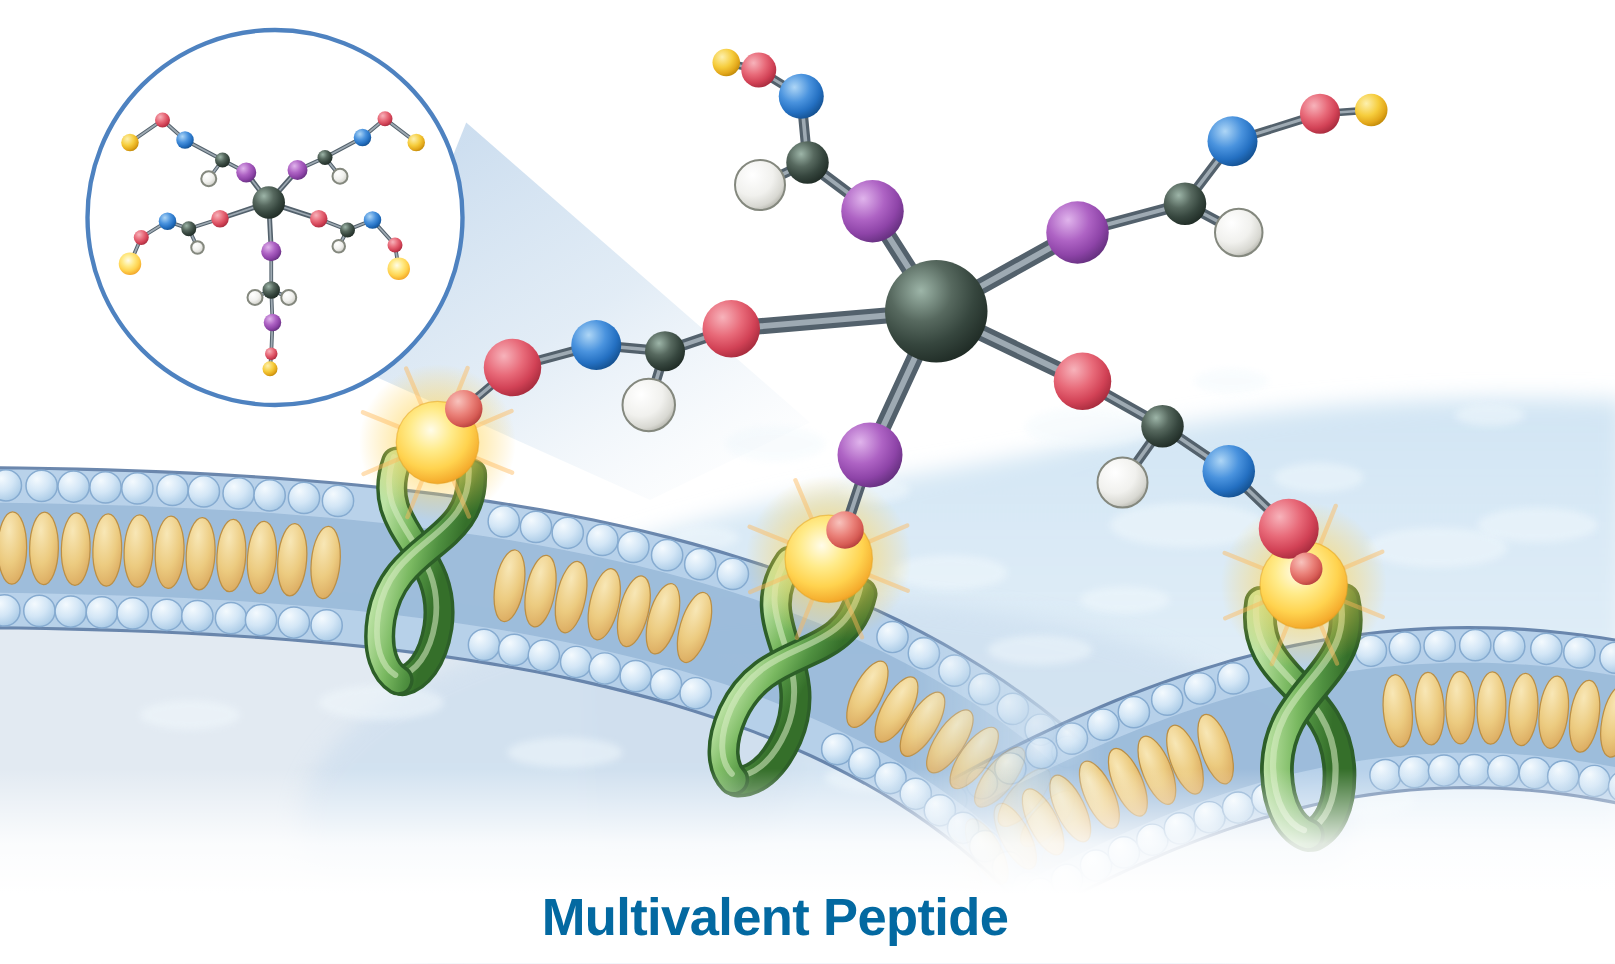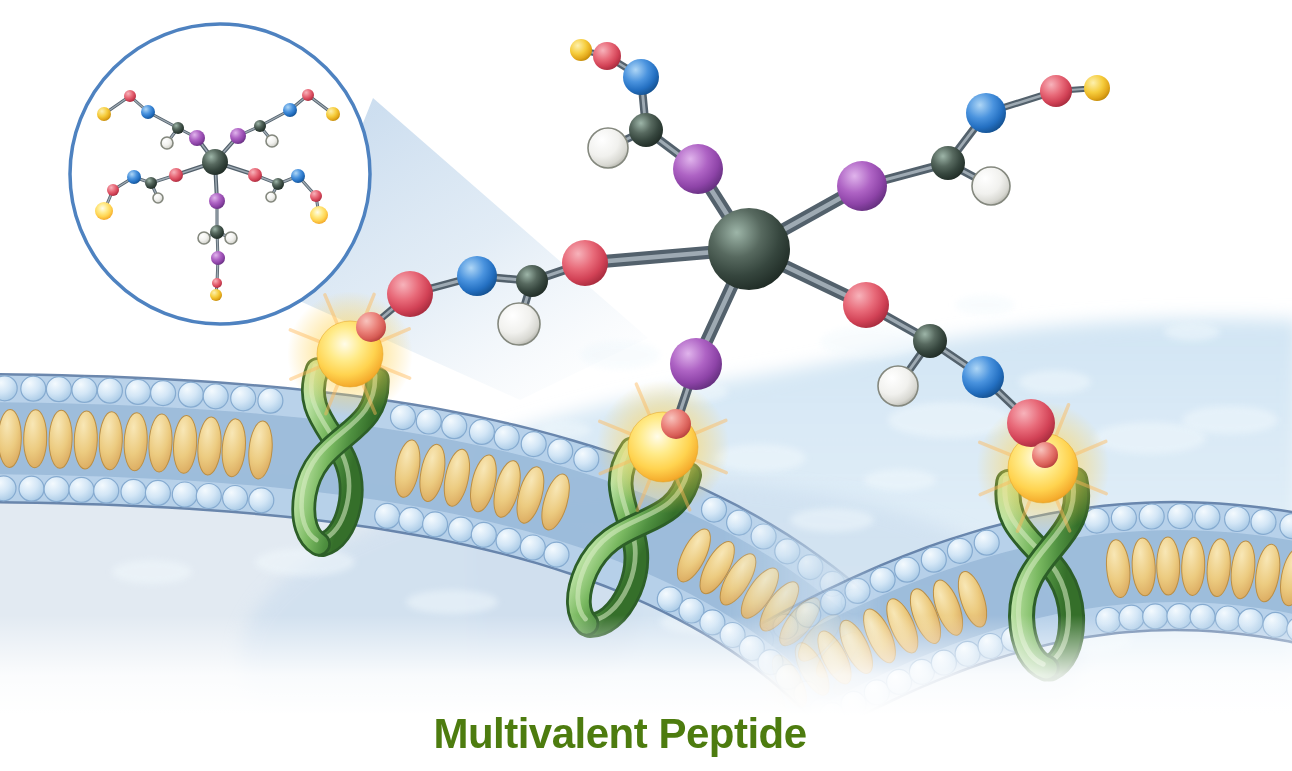--- a/index.html
+++ b/index.html
@@ -1,21 +1,21 @@
 <!DOCTYPE html>
 <html><head>
 <meta charset="utf-8">
 <style>
   html,body{margin:0;padding:0;background:#ffffff;}
   .canvas{position:relative;width:1292px;height:771px;background:#ffffff;overflow:hidden;
           font-family:"Liberation Sans", sans-serif;}
   .canvas svg{position:absolute;left:0;top:0;}
   .figure-title{
     position:absolute;left:0;top:710px;width:1240px;text-align:center;
-    font-size:42px;font-weight:700;letter-spacing:-0.5px;color:#4d7c0f;
+    font-size:42px;font-weight:700;letter-spacing:-0.5px;color:#0369a1;
     font-family:"Liberation Sans", sans-serif;
   }
 </style>
 </head>
 <body>
 
 <div class="canvas">
   <svg id="scene" width="1292" height="771" viewBox="0 0 1292 771" xmlns="http://www.w3.org/2000/svg">
     <defs>
       <radialGradient id="g-teal" cx="35%" cy="30%" r="75%">

